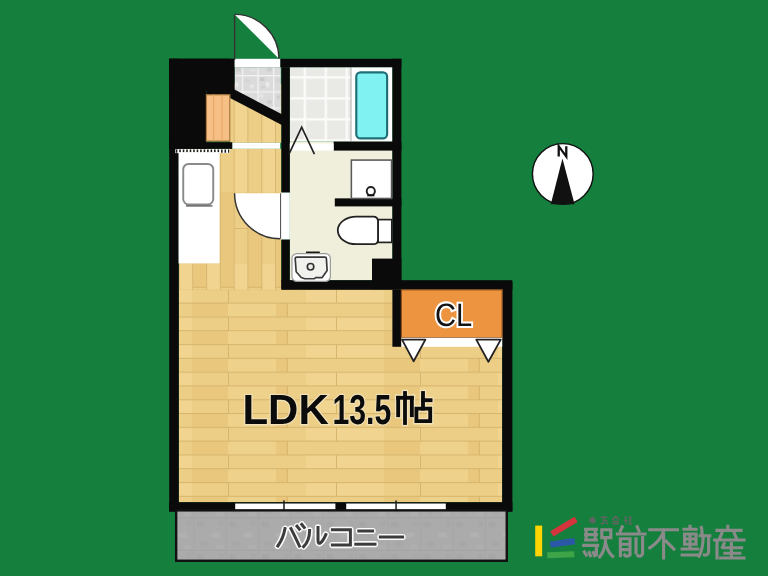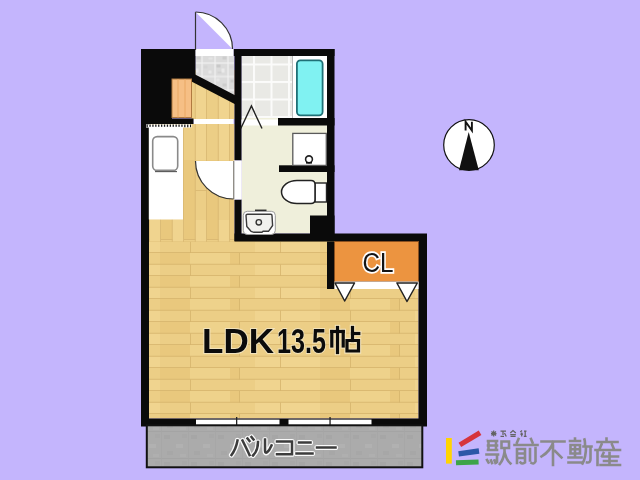--- a/index.html
+++ b/index.html
@@ -1,16 +1,16 @@
 <!DOCTYPE html>
 <html><head>
 <meta charset="utf-8">
 <style>
 html,body{margin:0;padding:0;background:#fff;}
-#wrap{position:relative;width:640px;height:480px;background:#c4b5fd;overflow:hidden;
+#wrap{position:relative;width:640px;height:480px;background:#15803d;overflow:hidden;
 font-family:"Liberation Sans",sans-serif;}
 </style>
 </head>
 <body>
 <div id="wrap">
 <svg width="640" height="480" viewBox="0 0 640 480" xmlns="http://www.w3.org/2000/svg">
 <defs>
 <pattern id="woodH" width="160" height="23" patternUnits="userSpaceOnUse">
   <rect width="160" height="23" fill="#ECCE86"></rect>
   <rect x="0" y="0" width="80" height="11.5" fill="#E9C87D"></rect>

